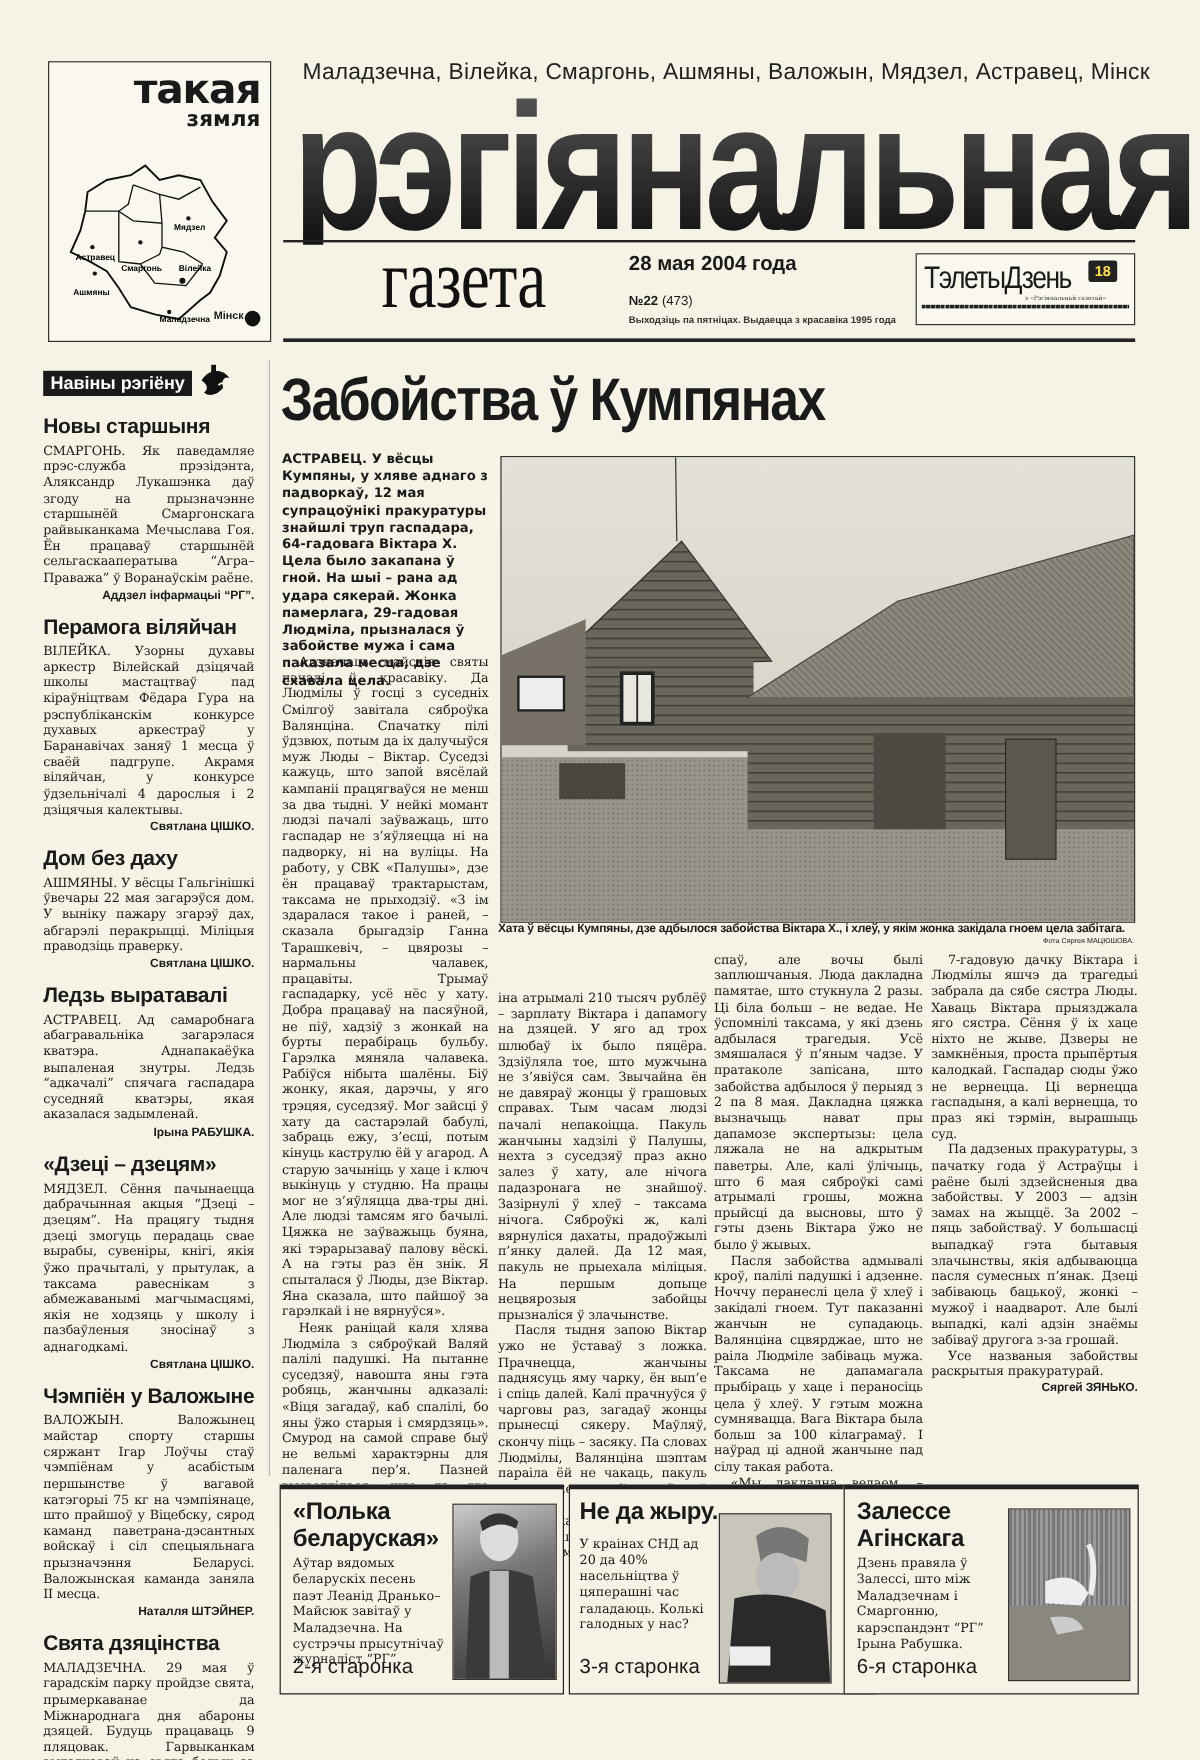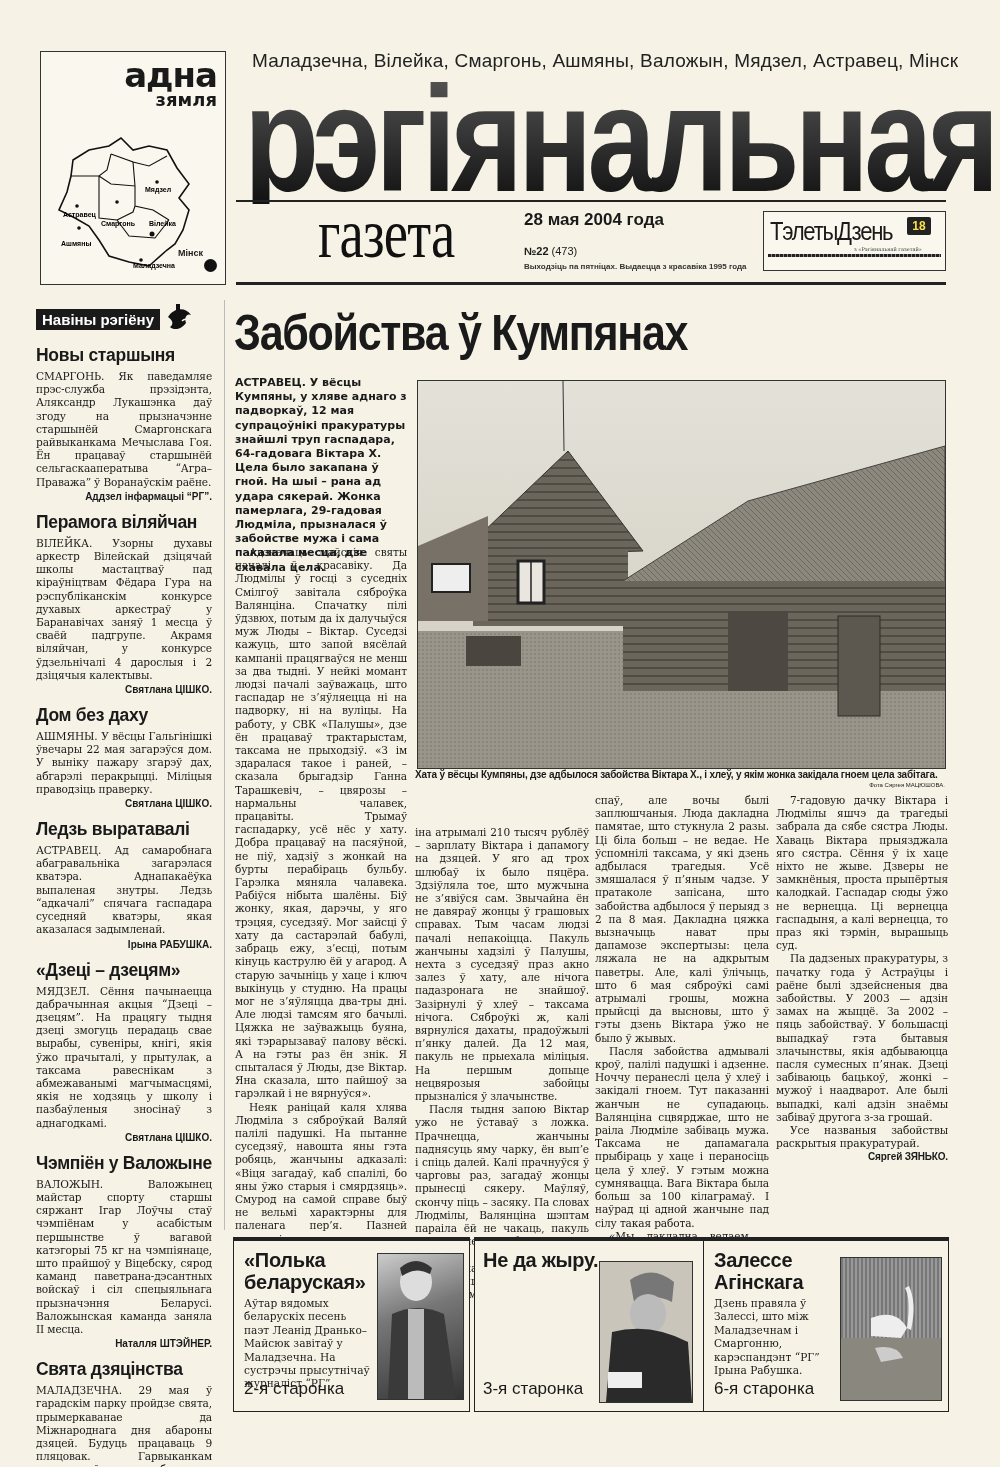--- a/index.html
+++ b/index.html
@@ -63,41 +63,41 @@
   .teaser { position:absolute; top:1237px; height:170px; border:1px solid #222; border-top:4px solid #222; background:#f6f3e6; }
   .teaser h4 { position:absolute; margin:0; font-family:"Liberation Sans",sans-serif; font-weight:bold; font-size:20px; line-height:22px; letter-spacing:-0.3px; }
   .teaser p { position:absolute; margin:0; font-size:10.6px; line-height:13.4px; }
   .teaser .page { position:absolute; font-family:"Liberation Sans",sans-serif; font-size:17px; }
   .teaser .pic { position:absolute; border:1px solid #333; overflow:hidden; }
 </style>
 </head>
 <body>
 
 <div id="mapbox" class="abs">
-  <div class="t1">адна</div>
+  <div class="t1">такая</div>
   <div class="t2">зямля</div>
   <svg width="168" height="170" viewBox="0 0 168 170">
     <path d="M24,50 L40,40 L60,36 L72,28 L84,40 L100,36 L118,40 L128,58 L140,74 L130,88 L140,100 L134,120 L126,134 L118,140 L100,156 L80,152 L60,146 L50,130 L40,116 L26,108 L10,100 L18,82 L22,66 Z" fill="none" stroke="#111" stroke-width="1.6"></path>
     <path d="M22,66 L50,66 L58,60 L62,44 M50,66 L50,108 L68,110 M62,44 L84,52 L86,76 L62,74 L50,66 M84,52 L100,56 L118,46 M86,76 L86,96 L104,100 L120,110 M68,110 L84,102 L86,96 M68,110 L80,126 L106,128 L120,110" fill="none" stroke="#111" stroke-width="1.1"></path>
     <circle cx="108" cy="72" r="1.8" fill="#111"></circle>
     <circle cx="28" cy="96" r="1.8" fill="#111"></circle>
     <circle cx="68" cy="92" r="1.8" fill="#111"></circle>
     <circle cx="103" cy="124" r="2.5" fill="#111"></circle>
     <circle cx="92" cy="150" r="1.8" fill="#111"></circle>
     <circle cx="30" cy="118" r="1.8" fill="#111"></circle>
     <circle cx="152" cy="200" r="0"></circle>
     <text class="citylabel" x="96" y="82">Мядзел</text>
     <text class="citylabel" x="14" y="107">Астравец</text>
     <text class="citylabel" x="52" y="116">Смаргонь</text>
     <text class="citylabel" x="100" y="116">Вілейка</text>
     <text class="citylabel" x="12" y="136">Ашмяны</text>
     <text class="citylabel" x="84" y="158">Маладзечна</text>
     <text class="citylabel" x="70" y="190">Валожын</text>
   </svg>
-  <div class="abs sans" style="right:22px;bottom:26px;font-size:9px;font-weight:bold;">Мінск</div>
+  <div class="abs sans" style="right:22px;bottom:16px;font-size:9px;font-weight:bold;">Мінск</div>
   <div class="abs" style="right:8px;bottom:12px;width:13px;height:13px;border-radius:50%;background:#111;"></div>
 </div>
 
 <div id="cities" class="abs sans">Маладзечна, Вілейка, Смаргонь, Ашмяны, Валожын, Мядзел, Астравец, Мінск</div>
 <div id="title-big" class="abs">рэгіянальная</div>
 <div id="rule1" class="abs"></div>
 <div id="title-small" class="abs">газета</div>
 <div id="date" class="abs sans">28 мая 2004 года</div>
 <div id="issue" class="abs sans"><b>№22</b> <span>(473)</span></div>
 <div id="since" class="abs sans">Выходзіць па пятніцах. Выдаецца з красавіка 1995 года</div>
@@ -230,20 +230,21 @@
     <svg width="85" height="145" viewBox="0 0 85 145">
         <ellipse cx="38" cy="28" rx="16" ry="19" fill="#ddd"></ellipse>
         <path d="M22,14 Q38,0 54,14 L52,20 Q38,12 24,22 Z" fill="#333"></path>
         <path d="M10,145 L14,60 Q40,48 66,60 L78,145 Z" fill="#3a3a3a"></path>
         <rect x="30" y="55" width="16" height="90" fill="#bbb"></rect>
       </svg>
   </div>
 </div>
 <div class="teaser" style="left:474px;width:222px;padding-left:32px;">
   <h4 style="left:8px;top:8px;width:210px;white-space:nowrap;">Не да жыру...</h4>
+  <p class="serif" style="left:8px;top:40px;width:112px;">У краінах СНД ад 20 да 40% насельніцтва ў цяперашні час галадаюць. Колькі галодных у нас?</p>
   <div class="page" style="left:8px;top:138px;">3-я старонка</div>
   <div class="pic" style="left:124px;top:20px;width:92px;height:140px;background:#c9c5ba;">
     <svg width="92" height="140" viewBox="0 0 92 140">
         <path d="M30,18 Q52,2 74,20 L72,40 Q52,30 34,40 Z" fill="#777"></path>
         <ellipse cx="48" cy="52" rx="18" ry="20" fill="#bbb"></ellipse>
         <path d="M6,140 L12,70 Q50,60 88,80 L92,140 Z" fill="#2a2a2a"></path>
         <rect x="8" y="110" width="34" height="16" fill="#eee"></rect>
       </svg>
   </div>
 </div>

